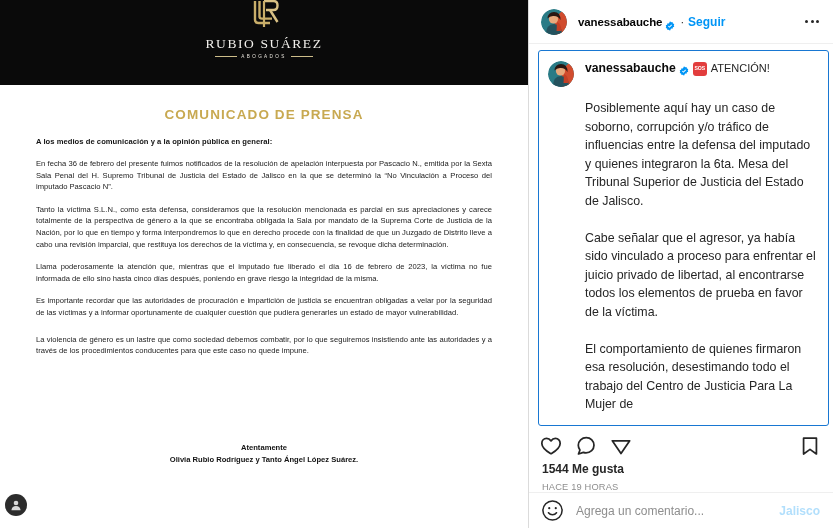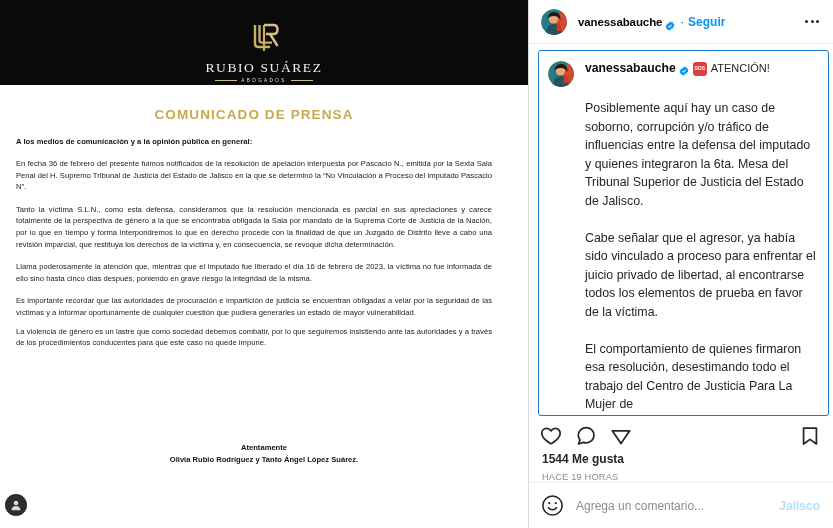--- a/index.html
+++ b/index.html
@@ -22,21 +22,21 @@
     height: 528px;
     background: #ffffff;
     position: relative;
     overflow: hidden;
     border-right: 1px solid #dbdbdb;
   }
   .doc-header {
     height: 85px;
     background: #0a0a0a;
     display: flex;
-    align-items: flex-end;
+    align-items: flex-start;
     justify-content: center;
     position: relative;
   }
   .logo-block {
     display: flex;
     flex-direction: column;
     align-items: center;
     transform: translateY(-2px);
   }
   .logo-mark { margin-bottom: 2px; }
@@ -54,21 +54,21 @@
   }
   .logo-rule { width: 22px; height: 1px; background: #cdbd8a; }
   .logo-sub {
     color: #e8e4dc;
     font-size: 4.6px;
     letter-spacing: 2.4px;
     font-family: "Liberation Sans", sans-serif;
   }
 
   .doc-body {
-    padding: 22px 36px 0 16px;
+    padding: 22px 36px 0 36px;
     background: #ffffff;
     height: 443px;
     position: relative;
   }
   .doc-title {
     text-align: center;
     color: #c8a951;
     font-size: 13.5px;
     font-weight: bold;
     letter-spacing: 1.1px;
@@ -82,21 +82,21 @@
     letter-spacing: 0.05px;
   }
   .doc-p {
     font-size: 7.6px;
     line-height: 11.6px;
     color: #1a1a1a;
     text-align: justify;
     margin-bottom: 11px;
     letter-spacing: 0.02px;
   }
-  .doc-p.tight { margin-bottom: 7px; }
+  .doc-p.tight { margin-bottom: 15px; }
   .doc-sign {
     text-align: center;
     font-size: 7.6px;
     line-height: 11.5px;
     color: #141414;
     font-weight: bold;
     position: absolute;
     left: 0; right: 0;
     top: 357px;
   }
@@ -262,21 +262,21 @@
     color: #8e8e8e;
     letter-spacing: 0.15px;
     padding: 6px 12px 0 13px;
     flex-shrink: 0;
   }
   .ig-comment-box {
     border-top: 1px solid #efefef;
     display: flex;
     align-items: center;
     padding: 0 13px 0 12px;
-    height: 46px;
+    height: 36px;
     margin-top: auto;
     flex-shrink: 0;
   }
   .emoji-btn { cursor: pointer; display: flex; flex-shrink: 0; }
   .comment-input {
     flex: 1;
     border: none;
     outline: none;
     font-family: "Liberation Sans", sans-serif;
     font-size: 12px;

